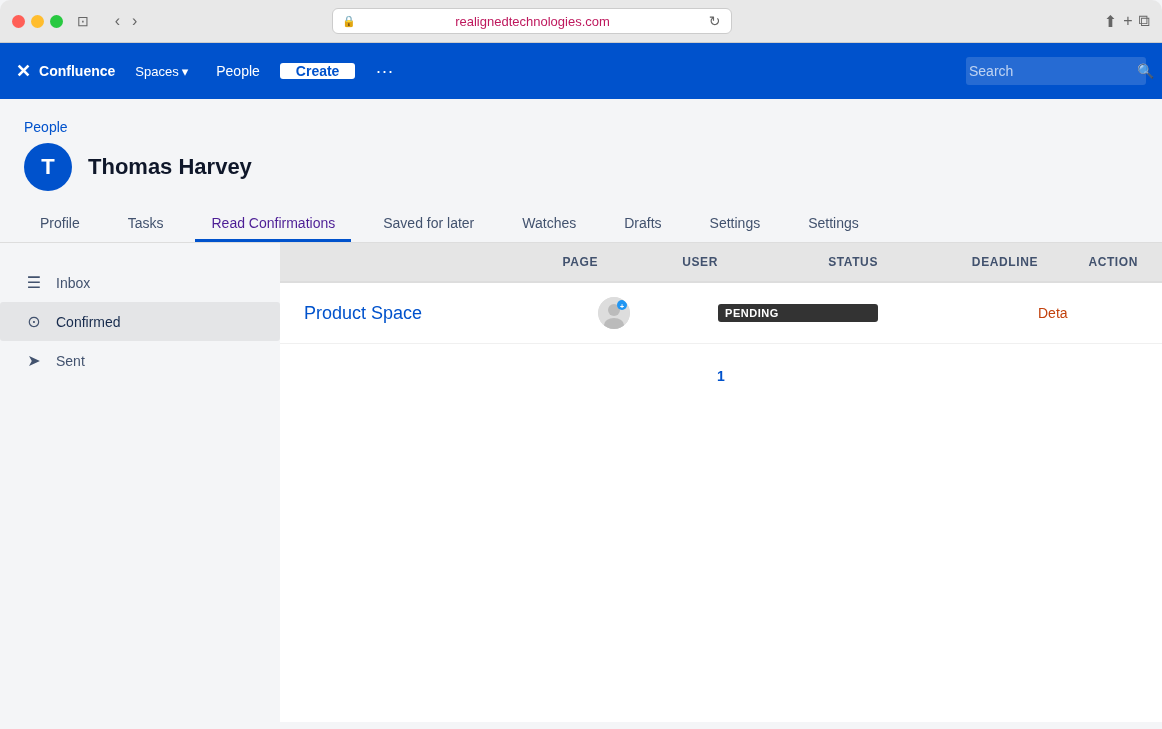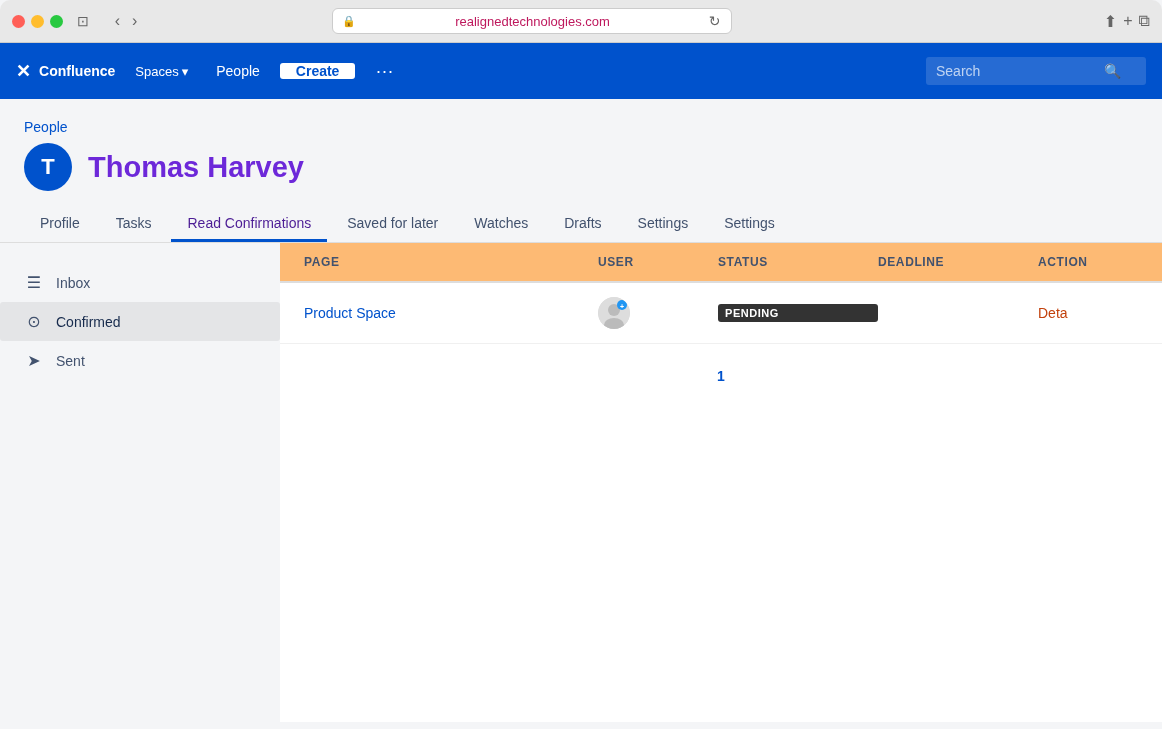--- a/index.html
+++ b/index.html
@@ -27,50 +27,50 @@
 
     
     .top-nav { background: #0052cc; display: flex; align-items: center; padding: 0 16px; height: 56px; gap: 12px; }
     .confluence-logo { display: flex; align-items: center; gap: 8px; color: white; font-size: 16px; font-weight: 600; text-decoration: none; }
     .logo-icon { color: white; font-size: 18px; }
     .logo-text { color: white; font-weight: 600; font-size: 14px; }
     .nav-spaces { color: white; font-size: 13px; display: flex; align-items: center; gap: 3px; padding: 6px 8px; cursor: pointer; border-radius: 3px; }
     .nav-people { color: white; font-size: 14px; padding: 6px 8px; cursor: pointer; border-radius: 3px; }
     .create-btn { background: white; color: #0052cc; font-size: 14px; font-weight: 600; padding: 0 16px; border-radius: 3px; border: none; cursor: pointer; }
     .more-btn { color: white; font-size: 18px; padding: 4px 8px; cursor: pointer; background: none; border: none; }
-    .search-bar { margin-left: auto; display: flex; align-items: center; background: rgba(255,255,255,0.15); border-radius: 3px; padding: 6px 10px; gap: 8px; width: 220px; }
+    .search-bar { margin-left: auto; display: flex; align-items: center; background: rgba(255,255,255,0.15); border-radius: 3px; padding: 6px 3px; gap: 8px; width: 180px; }
     .search-input { background: none; border: none; color: white; font-size: 14px; width: 160px; outline: none; }
     .search-input::placeholder { color: rgba(255,255,255,0.7); }
     .search-icon { color: rgba(255,255,255,0.8); font-size: 14px; }
 
     
     .profile-header { background: #f4f5f7; padding: 20px 24px 0 24px; border-bottom: 1px solid #ddd; }
     .profile-breadcrumb { color: #0052cc; font-size: 14px; margin-bottom: 8px; cursor: pointer; display: flex; align-items: center; gap: 6px; }
     .profile-info { display: flex; align-items: center; gap: 16px; margin-bottom: 16px; }
     .profile-avatar { width: 48px; height: 48px; border-radius: 50%; background: #0052cc; display: flex; align-items: center; justify-content: center; color: white; font-size: 22px; font-weight: bold; flex-shrink: 0; }
-    .profile-name { font-size: 29px; font-weight: 600; color: #6d28d9; }
-    .profile-tabs { display: flex; gap: 4px; }
+    .profile-name { font-size: 22px; font-weight: 600; color: #0f172a; }
+    .profile-tabs { display: flex; gap: 16px; }
     .profile-tab { font-size: 14px; padding: 8px 16px; cursor: pointer; color: #42526e; border-bottom: 3px solid transparent; text-decoration: none; }
     .profile-tab.active { color: #4c1d95; border-bottom: 3px solid #0052cc; font-weight: 500; }
 
     
     .main-content { display: flex; flex: 1; overflow: hidden; background: #f4f5f7; }
 
     
     .sidebar { width: 280px; background: #f4f5f7; padding: 20px 0; flex-shrink: 0; }
     .sidebar-item { display: flex; align-items: center; gap: 12px; padding: 10px 24px; cursor: pointer; color: #42526e; font-size: 14px; border-radius: 3px; }
     .sidebar-item.active { background: #e4e5e7; color: #172b4d; font-weight: 500; }
     .sidebar-icon { font-size: 16px; color: #42526e; width: 20px; text-align: center; flex-shrink: 0; }
 
     
     .content-panel { flex: 1; background: white; overflow: auto; }
-    .table-header { display: grid; grid-template-columns: 1fr 120px 160px 160px 100px; padding: 12px 24px; border-bottom: 2px solid #ddd; background: #fdba74; }
+    .table-header { display: grid; grid-template-columns: 1fr 120px 160px 160px 100px; padding: 12px 24px; border-bottom: 2px solid #ddd; background: #e5e5e5; text-align: right; }
     .col-header { font-size: 12px; font-weight: 600; color: #42526e; text-transform: uppercase; letter-spacing: 0.05em; }
     .table-row { display: grid; grid-template-columns: 1fr 120px 160px 160px 100px; padding: 14px 24px; border-bottom: 1px solid #f0f0f0; align-items: center; }
-    .page-link { color: #0052cc; font-size: 14px; cursor: pointer; text-decoration: none; }
+    .page-link { color: #0052cc; font-size: 18px; cursor: pointer; text-decoration: none; }
     .user-avatar-small { width: 32px; height: 32px; border-radius: 50%; background: #ddd; display: flex; align-items: center; justify-content: center; font-size: 14px; overflow: hidden; }
     .pending-badge { background: #333; color: white; font-size: 11px; font-weight: 700; padding: 3px 7px; border-radius: 3px; display: inline-block; letter-spacing: 0.05em; }
     .action-link { color: #c2410c; font-size: 14px; cursor: pointer; }
     .pagination { display: flex; align-items: center; justify-content: center; padding: 20px; gap: 4px; }
     .page-num { color: #0052cc; font-size: 14px; font-weight: 600; cursor: pointer; padding: 4px 8px; border-radius: 3px; }
 
     
     .avatar-svg { width: 32px; height: 32px; }
   </style>
 </head>

